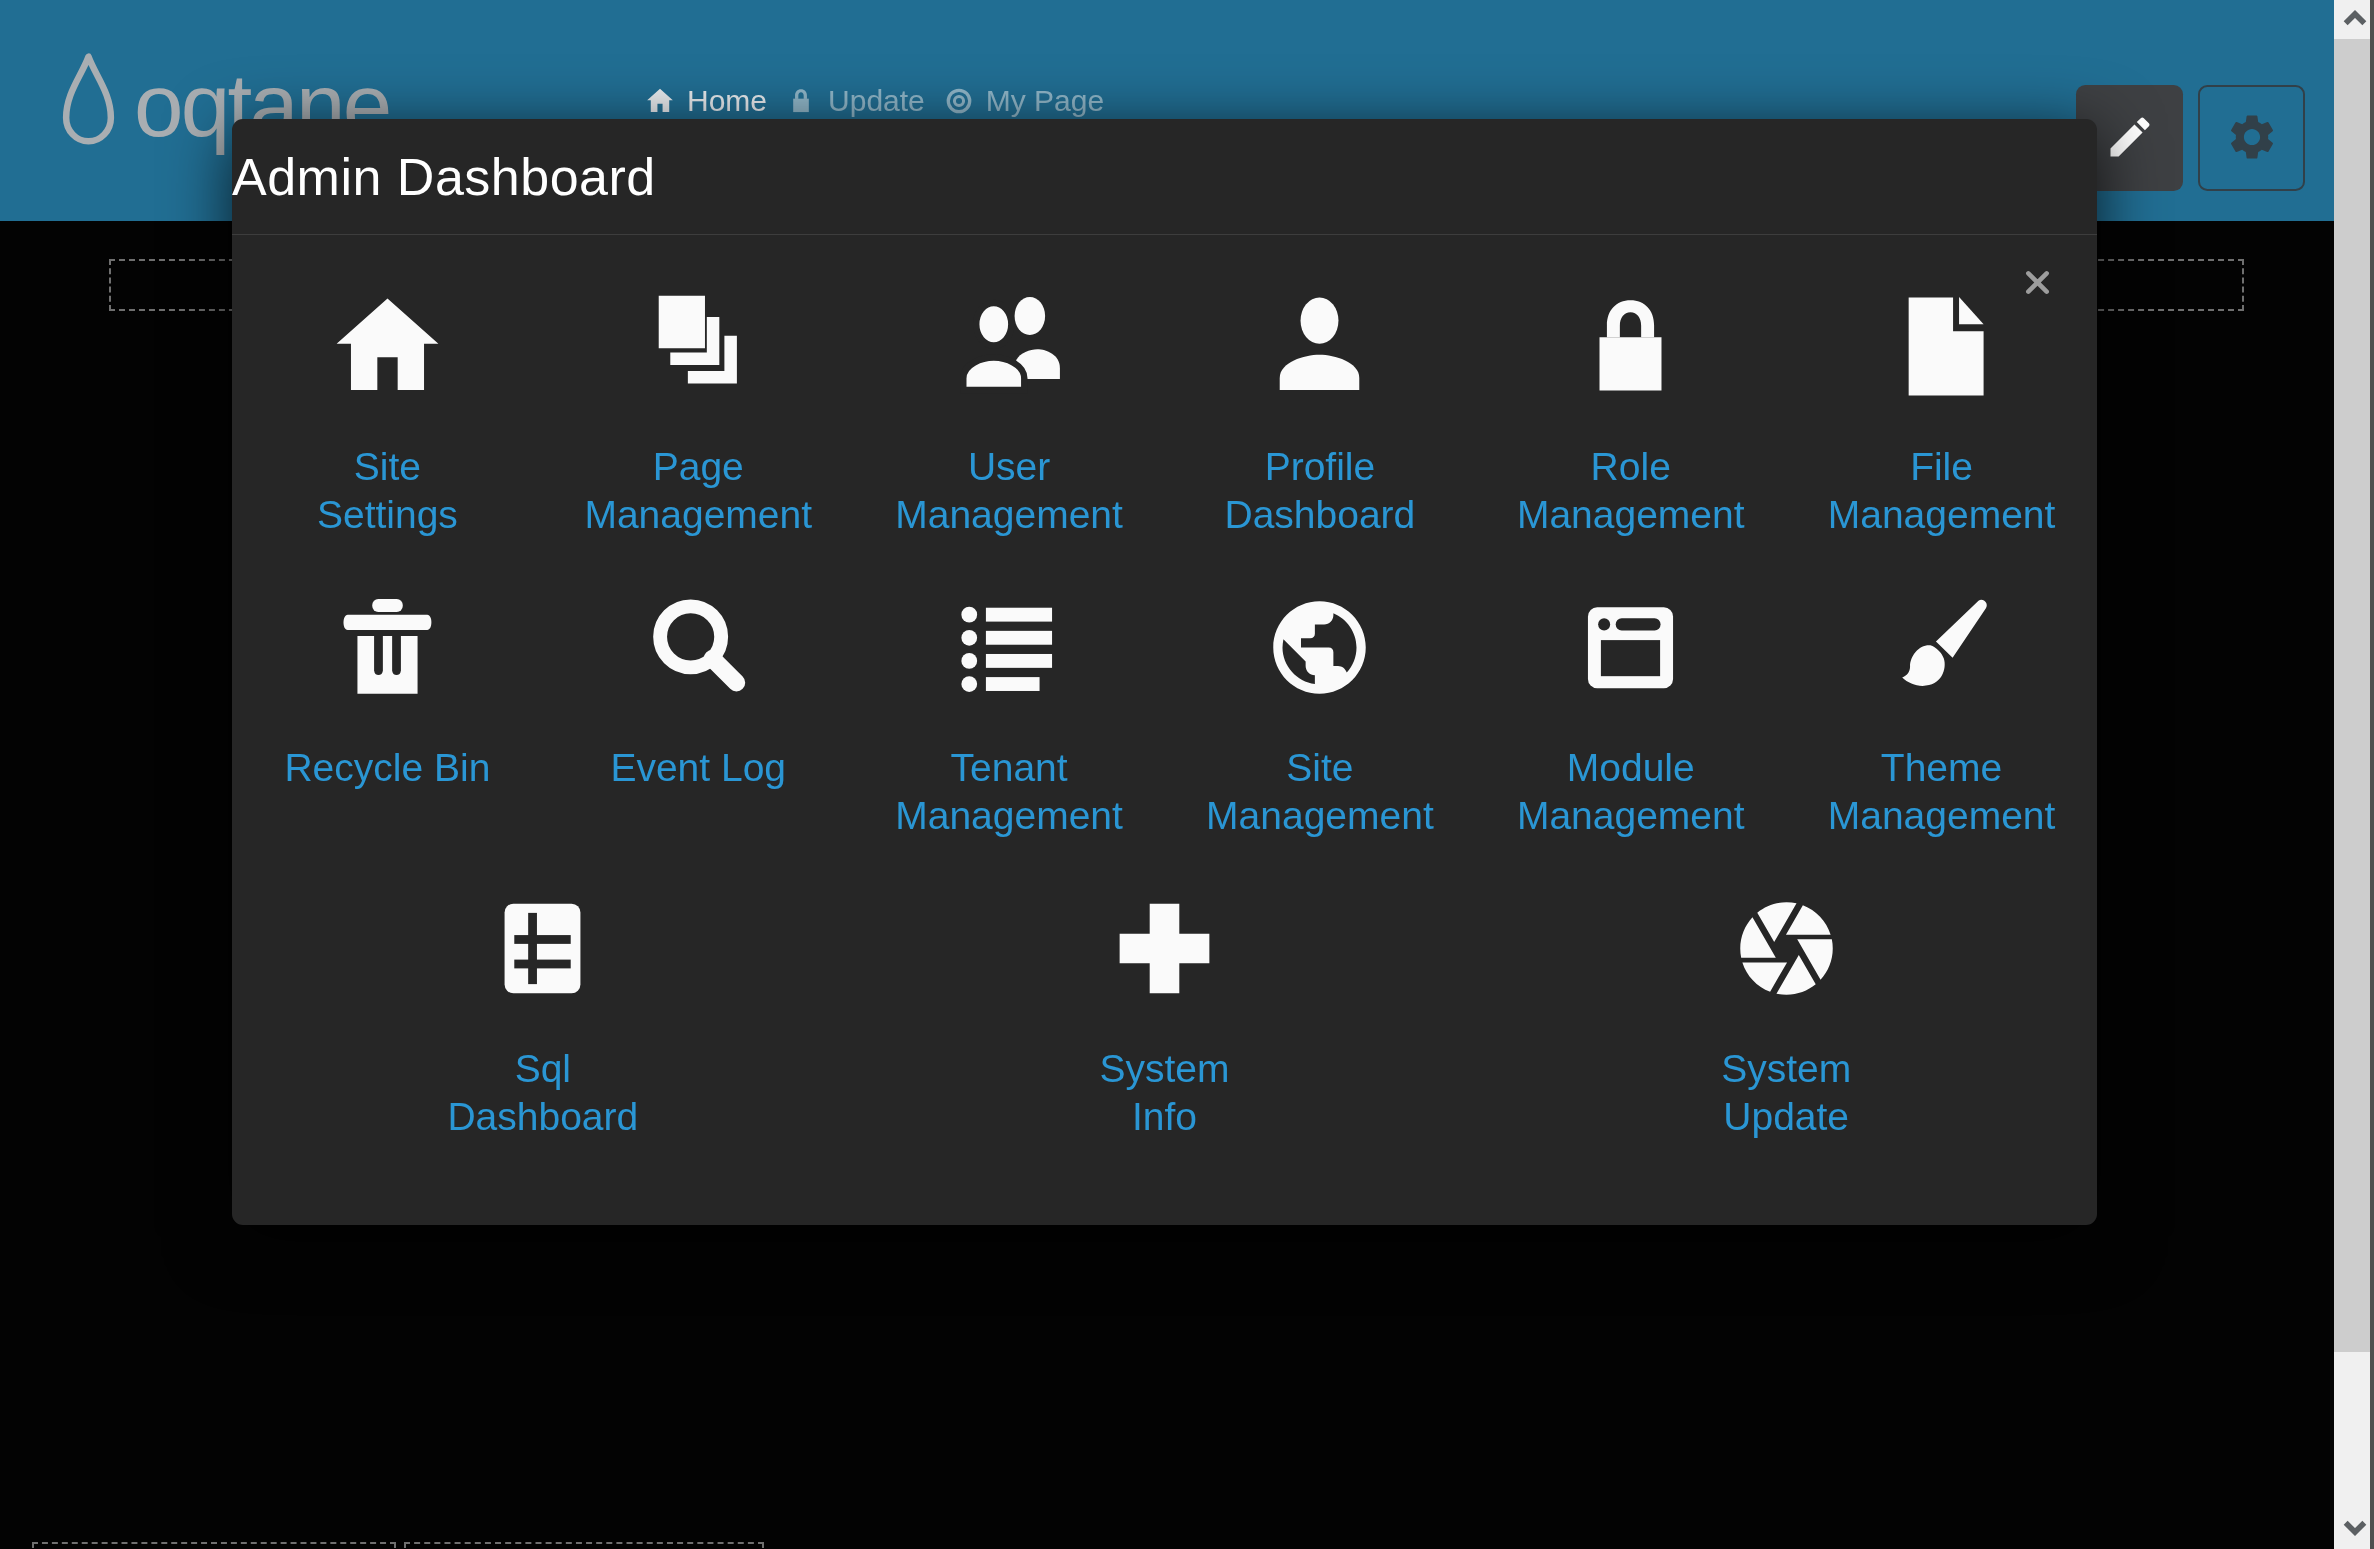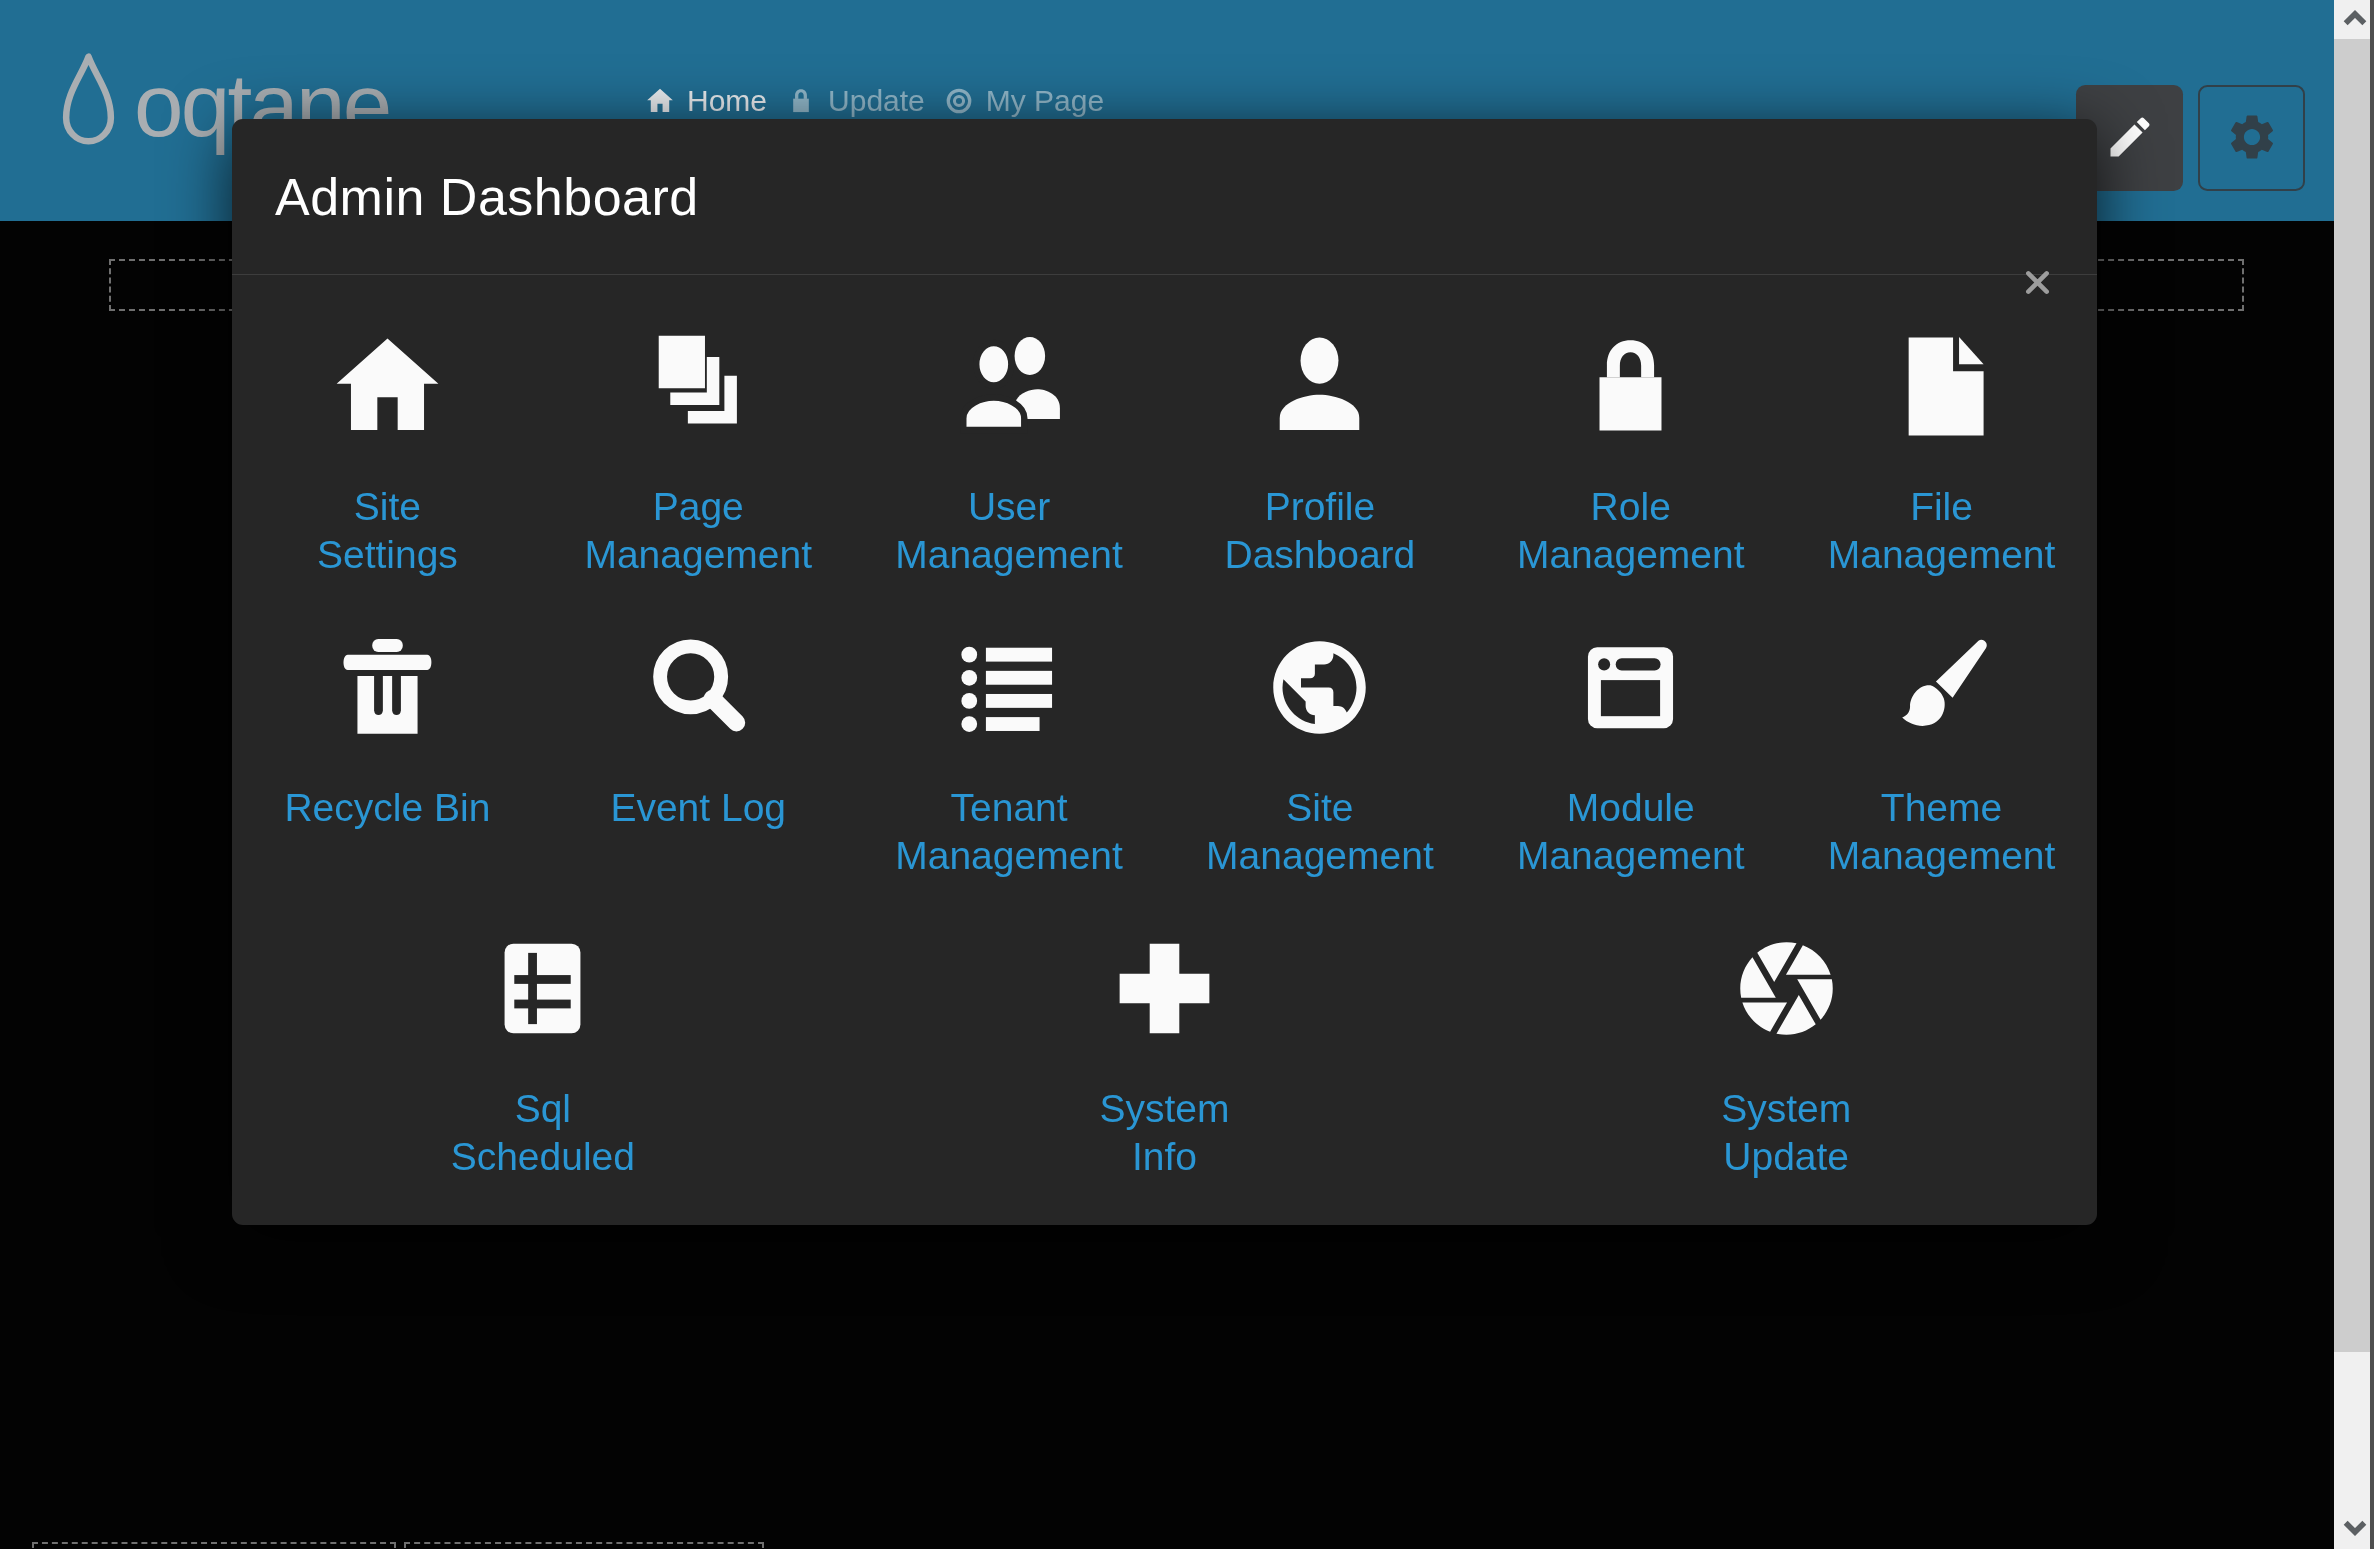--- a/index.html
+++ b/index.html
@@ -26,21 +26,21 @@
 
   
   .pane-dashed{position:absolute;border:2.8px dashed #6f6f6f;z-index:5;}
   .pane-top{left:109px;top:259px;width:2131px;height:48px;}
   .pane-b1{left:32px;top:1542px;width:360px;height:43px;}
   .pane-b2{left:404px;top:1542px;width:356px;height:43px;}
 
   
   .modal{position:absolute;left:232px;top:119px;width:1865px;height:1106px;background:#262626;
          border-radius:11px;z-index:20;box-shadow:0 13px 65px rgba(0,0,0,.75);}
-  .modal-header{position:relative;height:156px;border-bottom:0.9px solid #3d3d3d;display:flex;align-items:center;padding-left:43px;box-sizing:border-box;}
+  .modal-header{position:relative;height:116px;border-bottom:0.9px solid #3d3d3d;display:flex;align-items:center;box-sizing:border-box;}
   .modal-title{margin:0;font-size:52px;font-weight:400;color:#ffffff;letter-spacing:0.5px;}
   .close-btn{position:absolute;top:147px;right:43px;background:none;border:none;padding:0;cursor:pointer;line-height:0;}
   .modal-body{padding-top:48px;}
   .tile-row{display:flex;margin-bottom:45px;}
   .tile{flex:1;display:flex;flex-direction:column;align-items:center;text-decoration:none;cursor:pointer;}
   .tile-icon{height:119px;display:flex;align-items:flex-end;justify-content:center;}
   .tile-icon svg{display:block;}
   .tile-label{margin-top:41px;height:96px;font-size:39px;line-height:48px;color:#2a96d4;text-align:center;white-space:pre-line;}
 
   
@@ -269,21 +269,21 @@
               <svg viewBox="0 0 24 24" width="111" height="111">
                 <rect fill="#fafafa" x="3.8" y="2.3" width="16.4" height="19.4" rx="1.9"></rect>
                 <g fill="#262626">
                   <rect x="8.9" y="4.3" width="1.9" height="15.4"></rect>
                   <rect x="5.9" y="9.1" width="12.2" height="1.9"></rect>
                   <rect x="5.9" y="14.4" width="12.2" height="1.9"></rect>
                 </g>
               </svg>
             </span>
             <span class="tile-label">Sql
-Scheduled</span>
+Dashboard</span>
           </a>
           <a class="tile">
             <span class="tile-icon">
               <svg viewBox="0 0 24 24" width="111" height="111">
                 <path fill="#fafafa" d="M8.8 2.3h6.4v6.5h6.5v6.4h-6.5v6.5H8.8v-6.5H2.3V8.8h6.5z"></path>
               </svg>
             </span>
             <span class="tile-label">System
 Info</span>
           </a>

